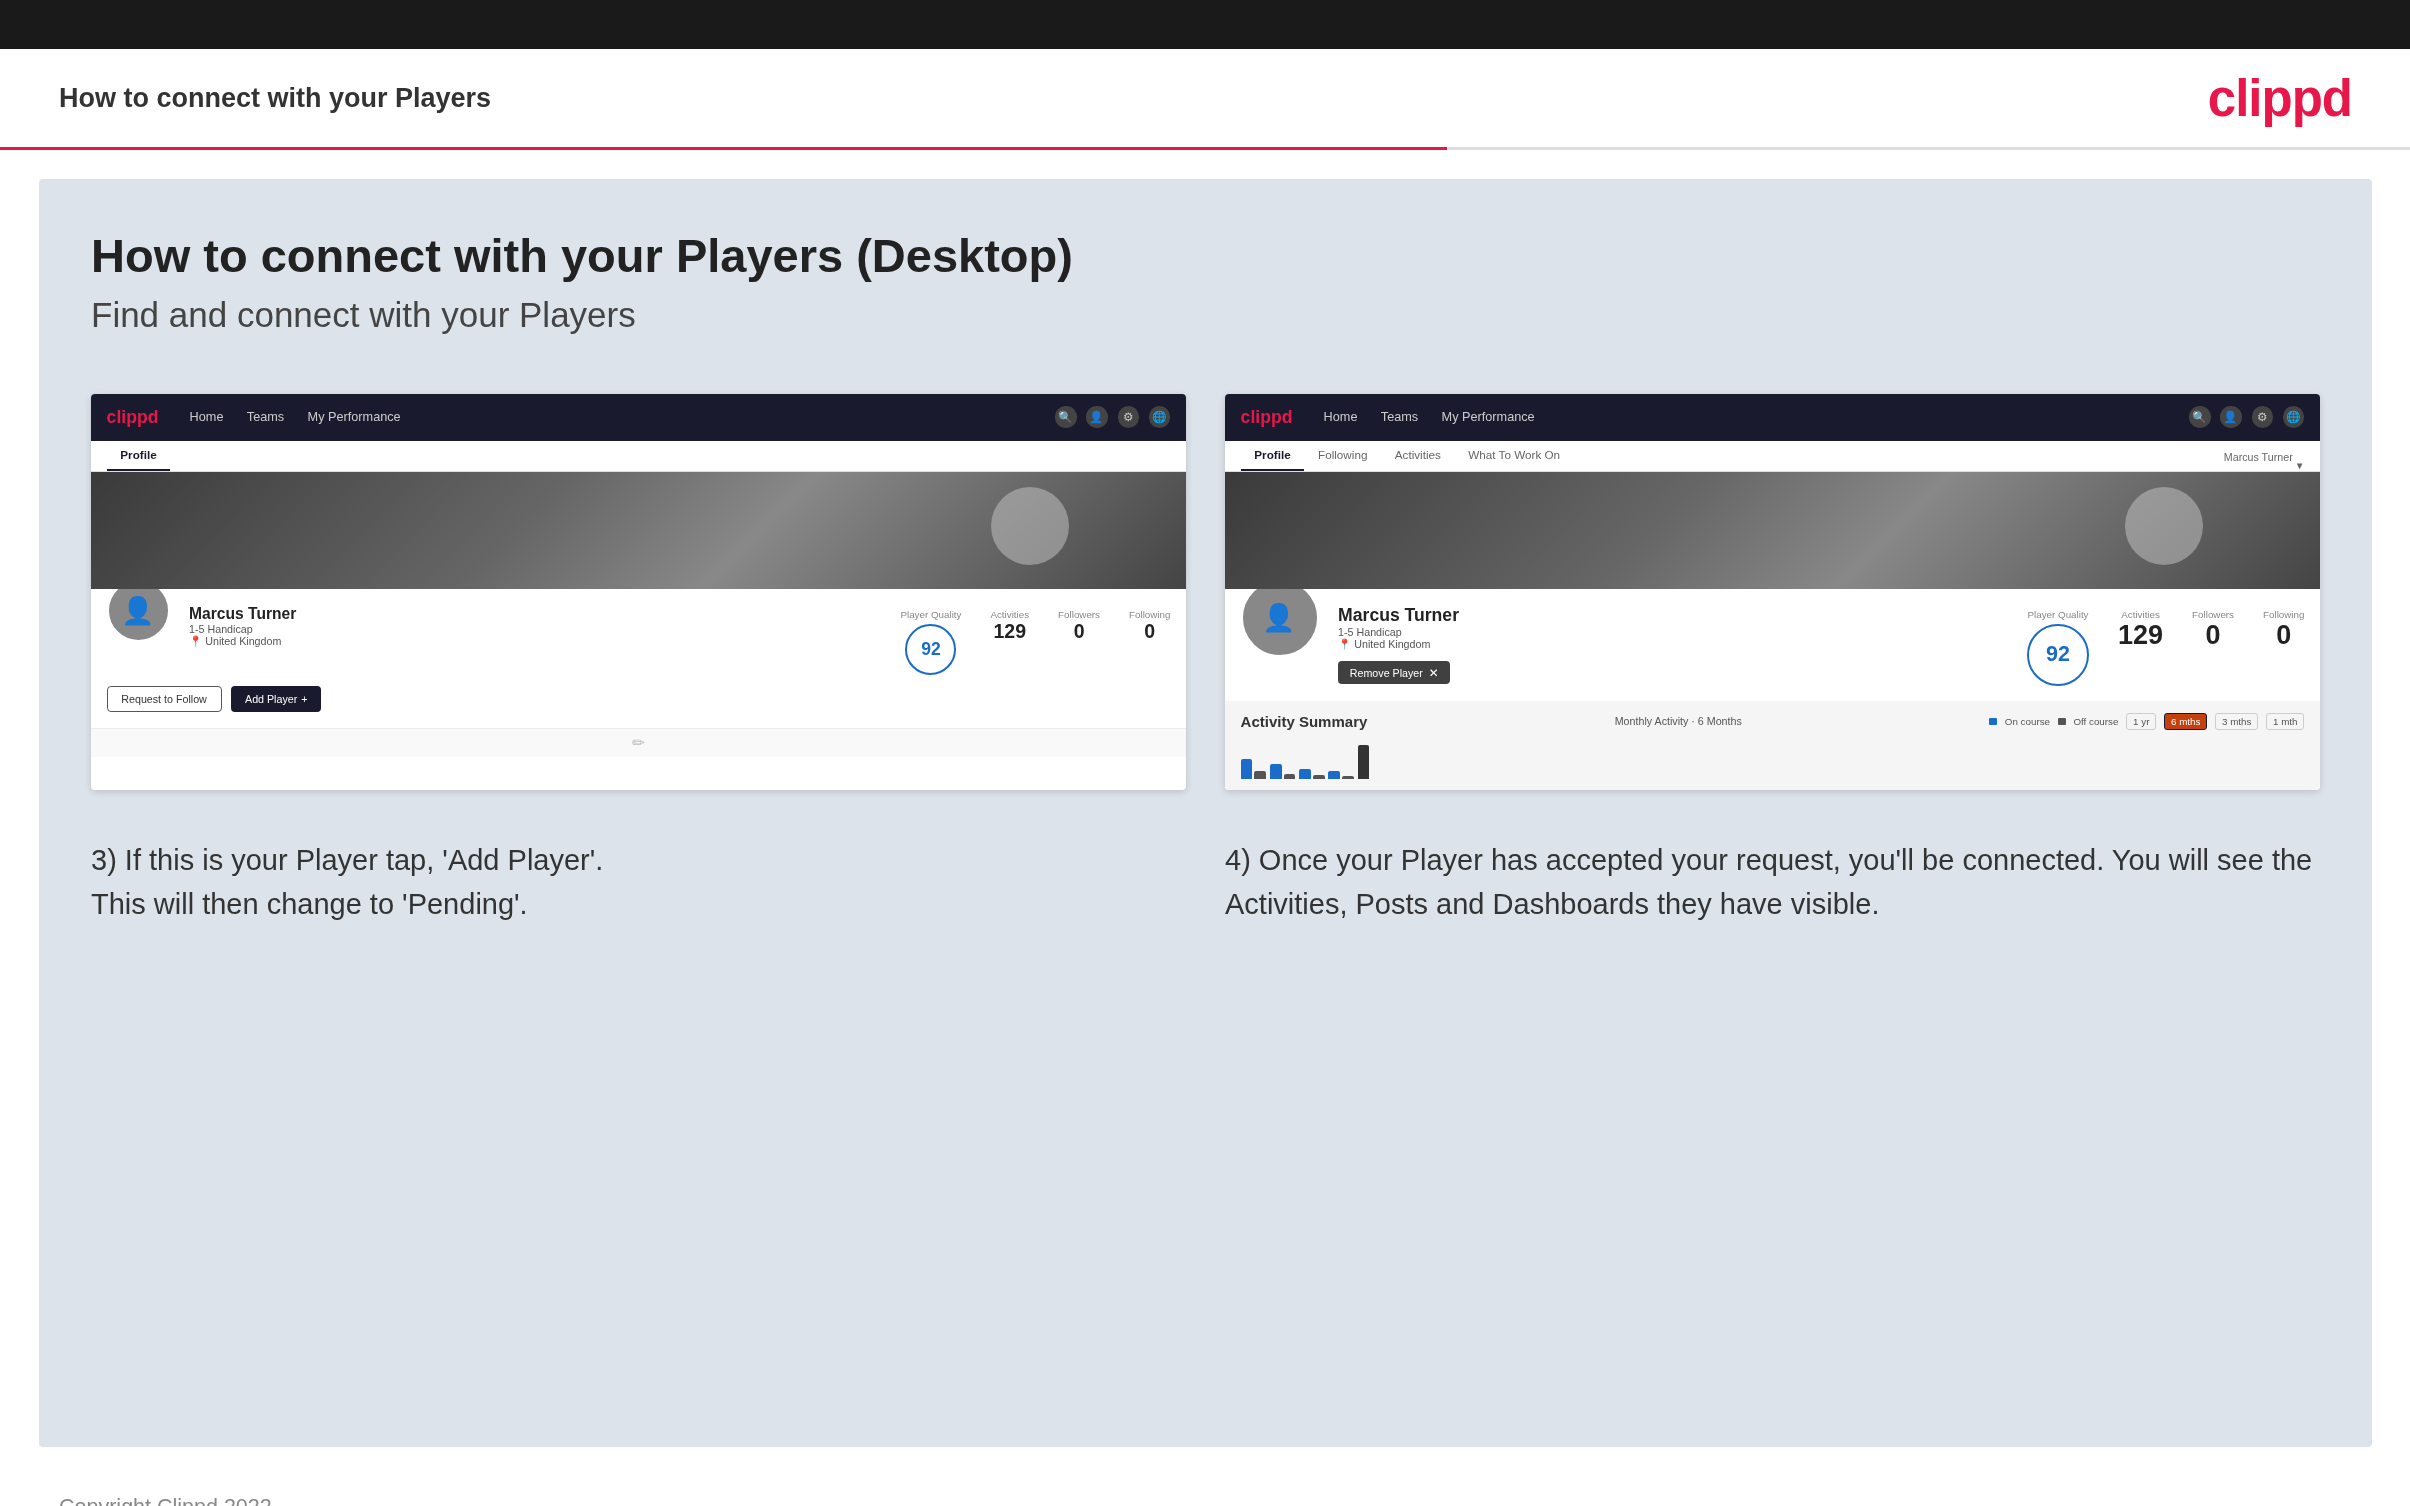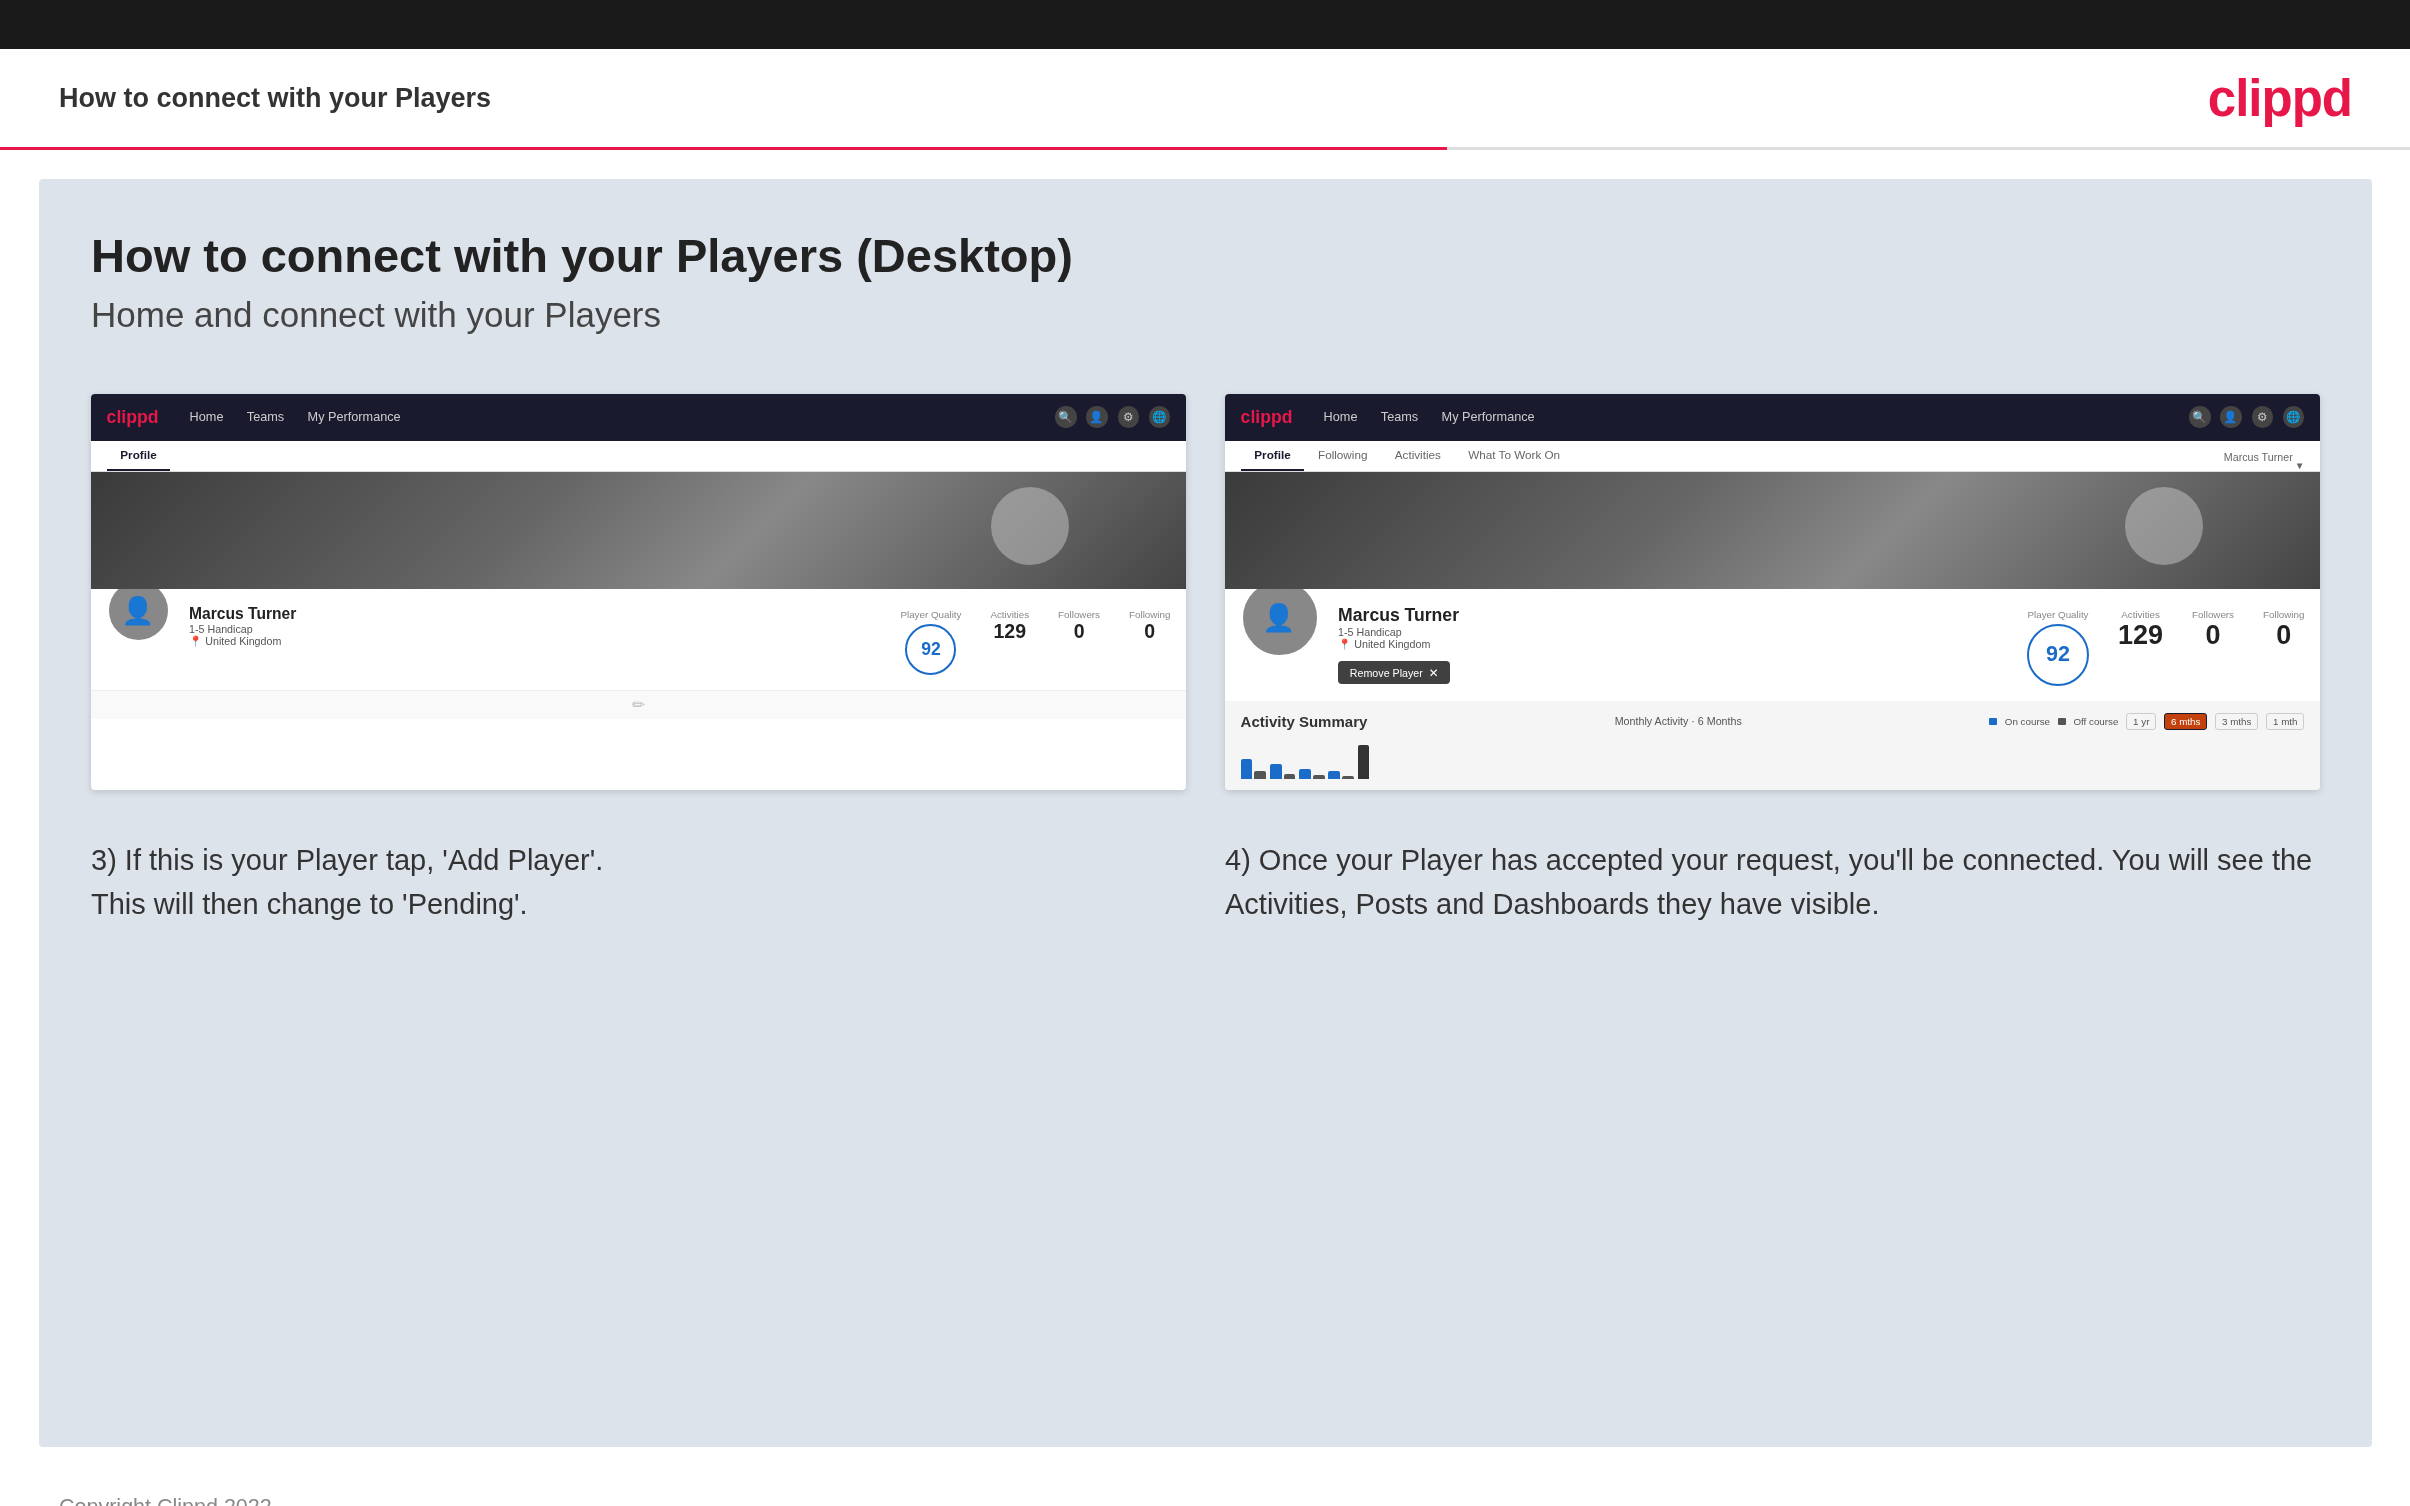--- a/index.html
+++ b/index.html
@@ -410,21 +410,21 @@
 
 <div class="header">
   <span class="header-title">How to connect with your Players</span>
   <span class="logo-text">clippd</span>
 </div>
 
 <div class="header-divider"></div>
 
 <div class="main-content">
   <h1 class="main-title">How to connect with your Players (Desktop)</h1>
-  <p class="main-subtitle">Home and connect with your Players</p>
+  <p class="main-subtitle">Find and connect with your Players</p>
 
   <div class="screenshots-row">
 
     <div class="screenshot-container">
 
       <div class="app-nav">
         <span class="app-nav-logo">clippd</span>
         <span class="app-nav-item">Home</span>
         <span class="app-nav-item">Teams</span>
         <span class="app-nav-item">My Performance</span>
@@ -471,20 +471,27 @@
             </div>
             <div class="stat-block">
               <div class="stat-label">Followers</div>
               <div class="stat-value">0</div>
             </div>
             <div class="stat-block">
               <div class="stat-label">Following</div>
               <div class="stat-value">0</div>
             </div>
           </div>
+        </div>
+        <div class="btn-row">
+          <button class="btn-outline">Request to Follow</button>
+          <button class="btn-primary">
+            <span>Add Player</span>
+            <span>+</span>
+          </button>
         </div>
       </div>
 
       <div class="screenshot-scroll">
         <span class="scroll-icon">✏</span>
       </div>
     </div>
 
     <div class="screenshot-container">
 

